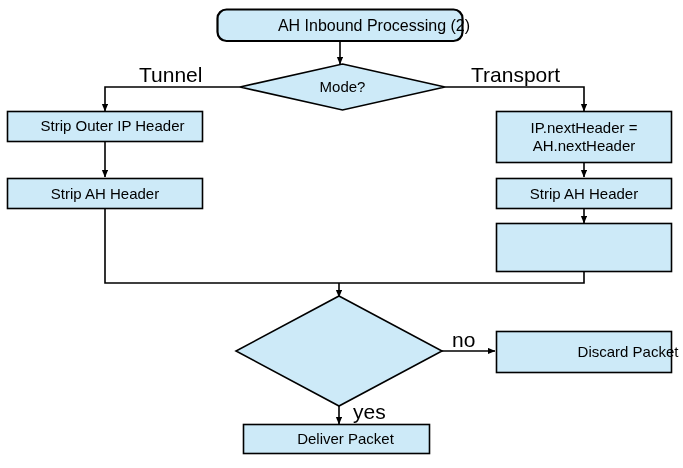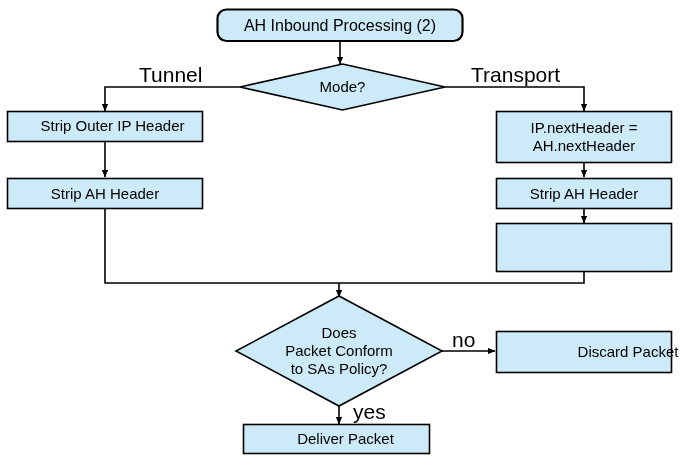--- a/index.html
+++ b/index.html
@@ -99,21 +99,21 @@
 
     <rect x="496.5" y="223.5" width="175" height="48" fill="#cdeaf8" stroke="#000000" stroke-width="1.6"></rect>
 
     <polygon points="339,296 442,351 339,406 236,351" fill="#cdeaf8" stroke="#000000" stroke-width="1.6"></polygon>
 
     <rect x="496.5" y="331.5" width="175" height="41" fill="#cdeaf8" stroke="#000000" stroke-width="1.6"></rect>
 
     <rect x="243.5" y="424.5" width="186" height="29" fill="#cdeaf8" stroke="#000000" stroke-width="1.6"></rect>
   </svg>
 
-  <div class="node-label" style="left:217px; top:9px; width:246px; height:33px; font-size:16px;">
+  <div class="node-label" style="left:217px; top:9px; width:246px; height:33px; font-size:16px;padding-left:34px;">
     <span>AH Inbound Processing (2)</span>
   </div>
 
   <div class="node-label" style="left:275px; top:64px; width:135px; height:46px;">
     <span>Mode?</span>
   </div>
 
   <div class="node-label" style="left:7px; top:110px; width:211px; height:31px;">
     <span>Strip Outer IP Header</span>
   </div>
@@ -125,25 +125,20 @@
   <div class="node-label" style="left:496px; top:111px; width:176px; height:52px;">
     <span>IP.nextHeader =
 AH.nextHeader</span>
   </div>
 
   <div class="node-label" style="left:496px; top:178px; width:176px; height:31px;">
     <span>Strip AH Header</span>
   </div>
 
 
-  <div class="node-label" style="left:254px; top:310px; width:170px; height:82px;">
-    <span>Does
-Packet Conform
-to SAs Policy?</span>
-  </div>
 
   <div class="node-label" style="left:496px; top:331px; width:176px; height:42px;padding-left:44px;">
     <span>Discard Packet</span>
   </div>
 
   <div class="node-label" style="left:243px; top:424px; width:205px; height:30px;">
     <span>Deliver Packet</span>
   </div>
 
   <div class="edge-label" style="left:139px; top:66px;">Tunnel</div>

